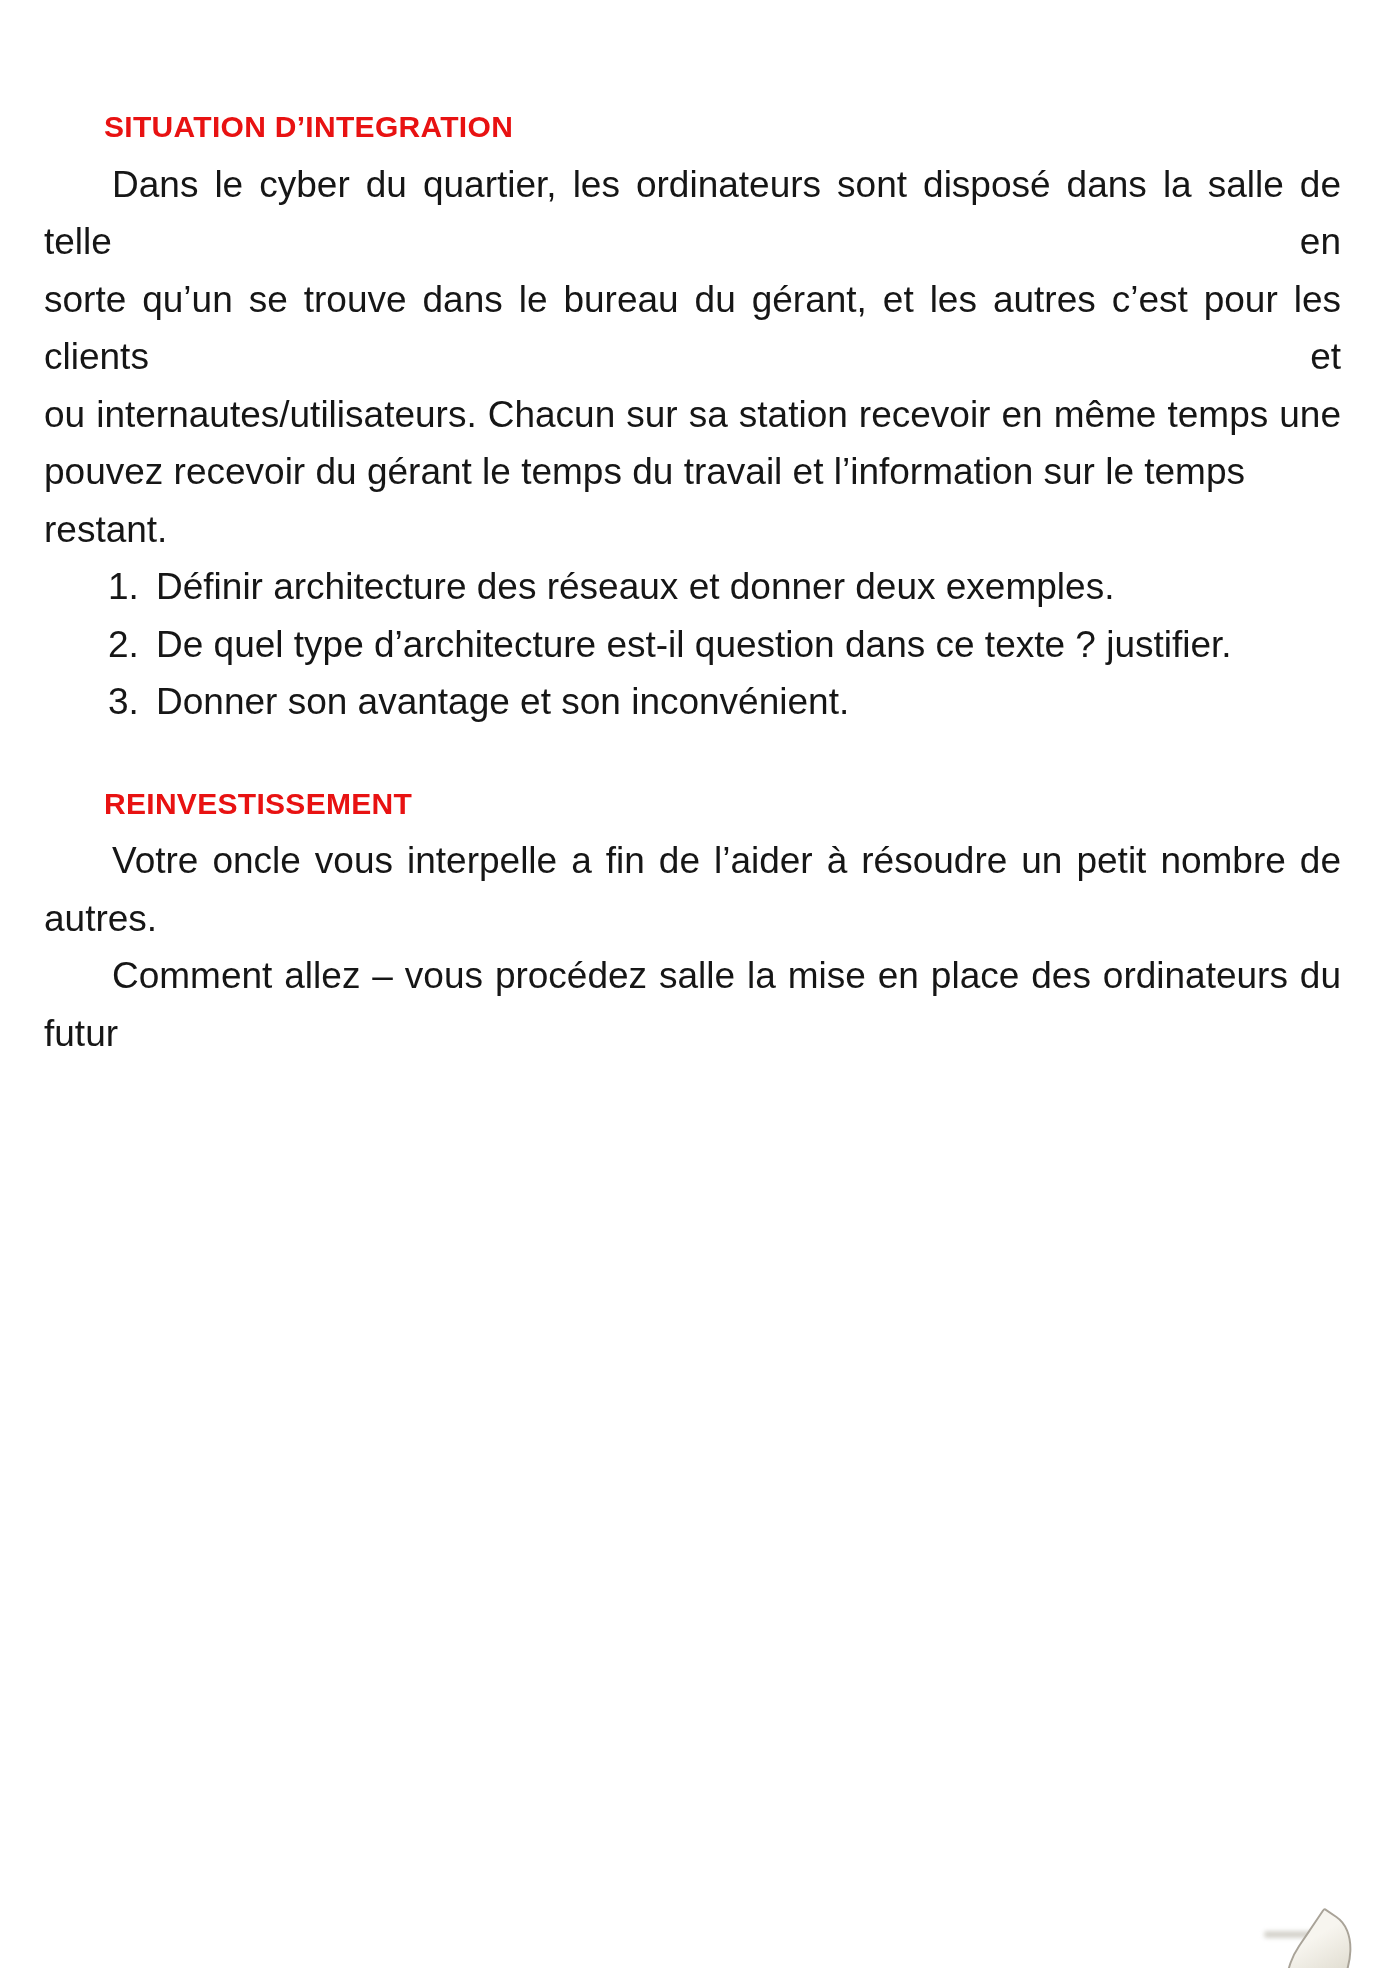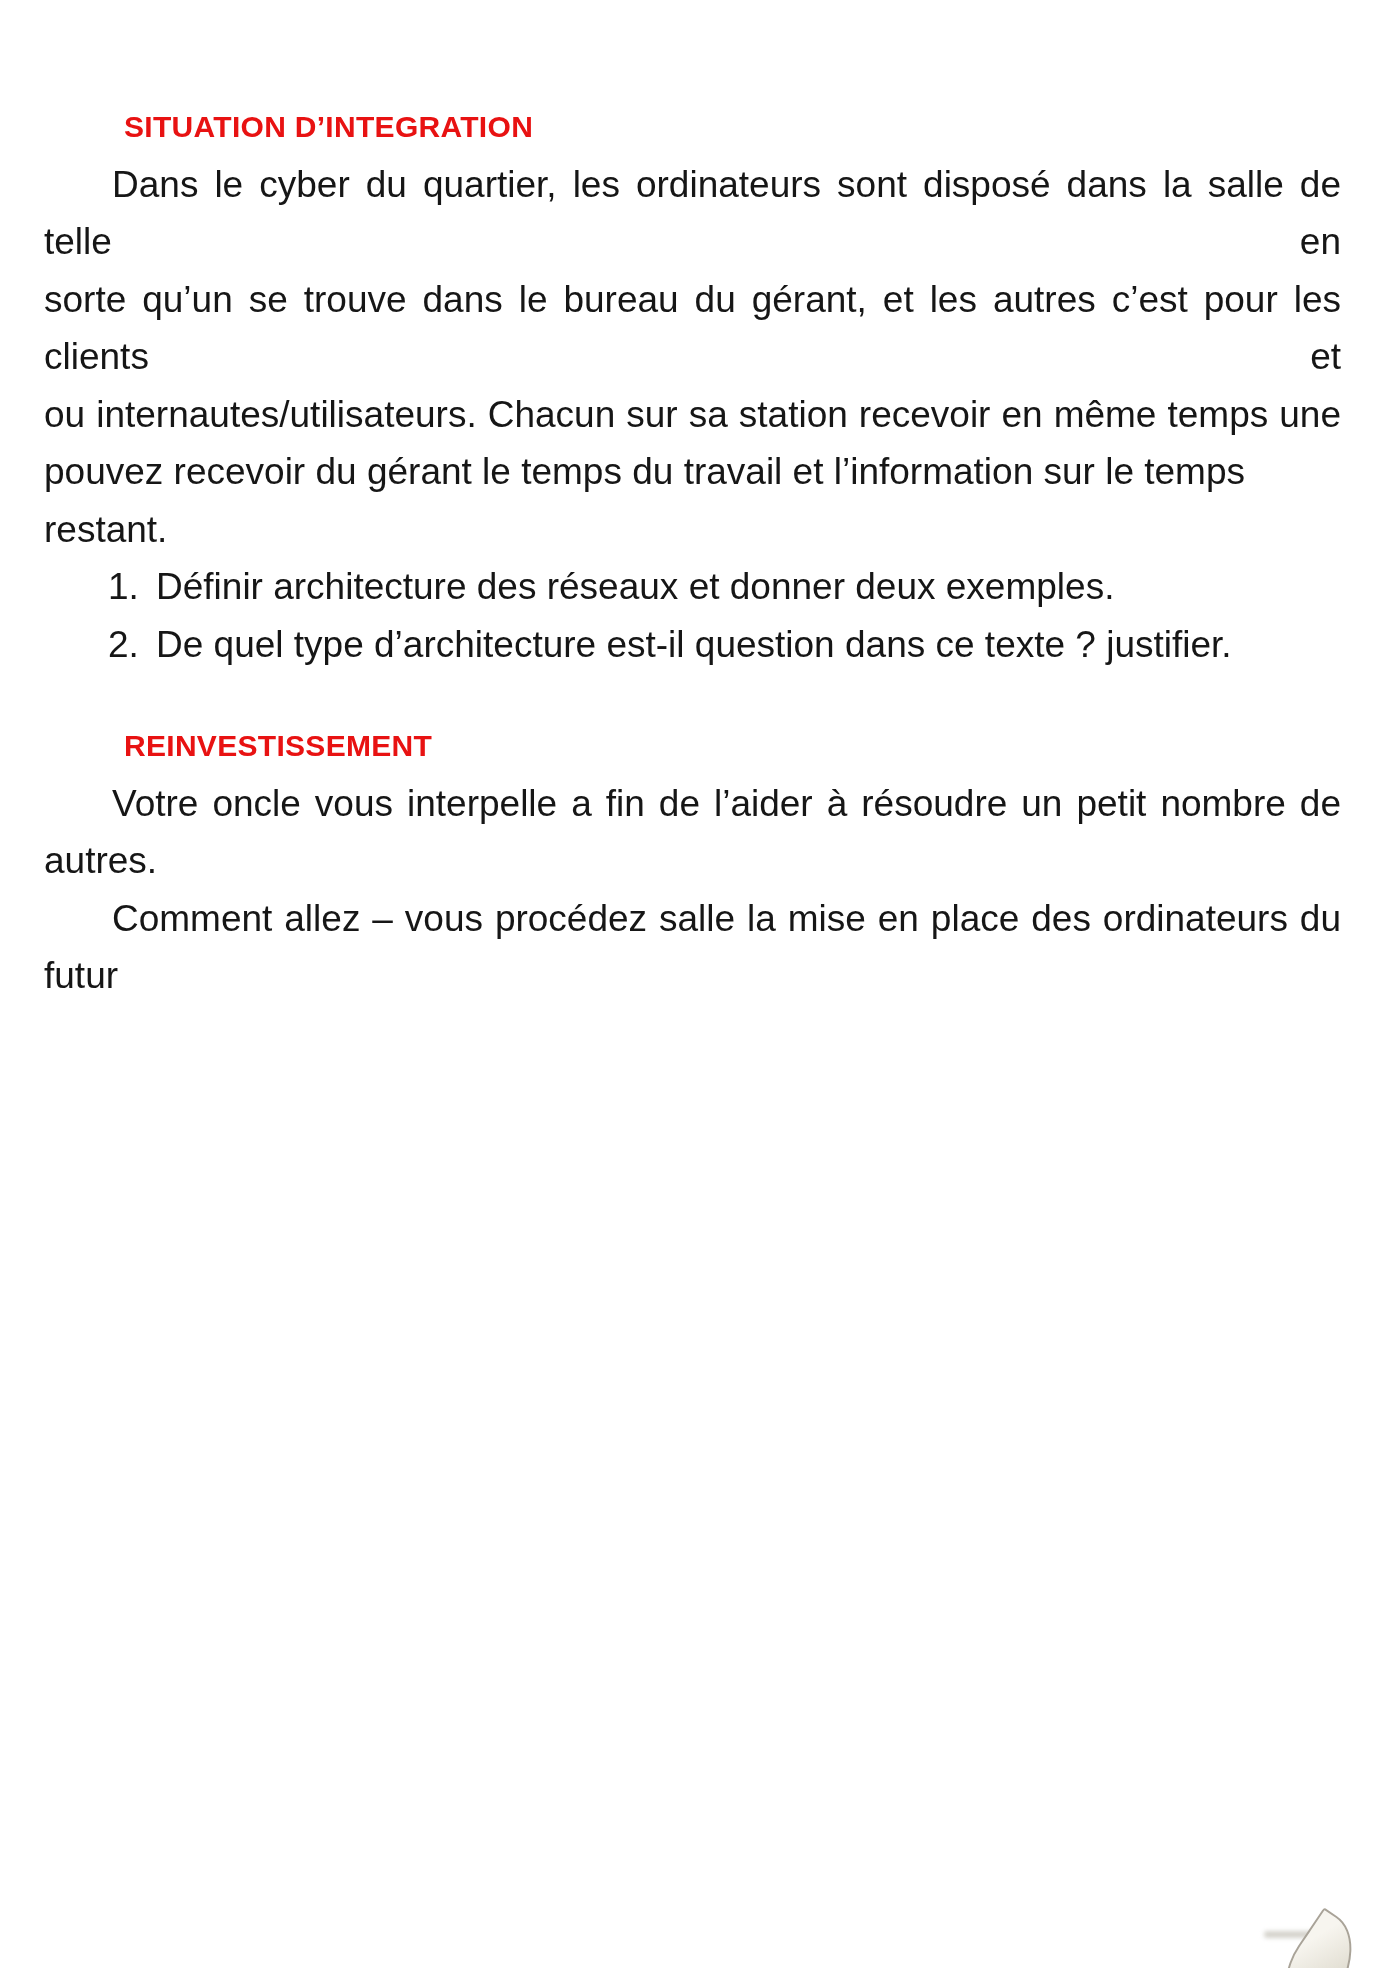--- a/index.html
+++ b/index.html
@@ -25,21 +25,21 @@
   }
   .just {
     text-align: justify;
     text-align-last: justify;
   }
   .first-indent { text-indent: 68px; }
   .heading {
     font-weight: bold;
     font-size: 30px;
     color: #e81212;
-    margin-left: 80px;
+    margin-left: 60px;
     letter-spacing: 0.3px;
   }
   .list-item { padding-left: 64px; }
   .list-num {
     display: inline-block;
     width: 48px;
   }
   .spacer { height: 44px; }
 
   
@@ -71,20 +71,21 @@
 
 <div class="page">
   <div class="content" id="content">
       <div class="line heading">SITUATION D’INTEGRATION</div>
       <div class="line just first-indent">Dans le cyber du quartier, les ordinateurs sont disposé dans la salle de telle en</div>
       <div class="line just">sorte qu’un se trouve dans le bureau du gérant, et les autres c’est pour les clients et</div>
       <div class="line just">ou  internautes/utilisateurs.  Chacun  sur  sa  station  recevoir  en  même  temps  une</div>
       <div class="line">pouvez recevoir du gérant le temps du travail et l’information sur le temps restant.</div>
       <div class="line list-item"><span class="list-num">1.</span><span>Définir architecture des réseaux et donner deux exemples.</span></div>
       <div class="line list-item"><span class="list-num">2.</span><span>De quel type d’architecture est-il question dans ce texte ? justifier.</span></div>
+      <div class="line list-item"><span class="list-num">3.</span><span>Donner son avantage et son inconvénient.</span></div>
       <div class="spacer"></div>
       <div class="line heading">REINVESTISSEMENT</div>
       <div class="line just first-indent">Votre  oncle  vous  interpelle  a  fin  de  l’aider  à  résoudre  un  petit  nombre  de</div>
       <div class="line">autres.</div>
       <div class="line just first-indent">Comment allez – vous procédez salle la mise en place des ordinateurs du futur</div>
     </div>
   <div class="smudge"></div>
   <div class="leaf"></div>
 </div>
 

